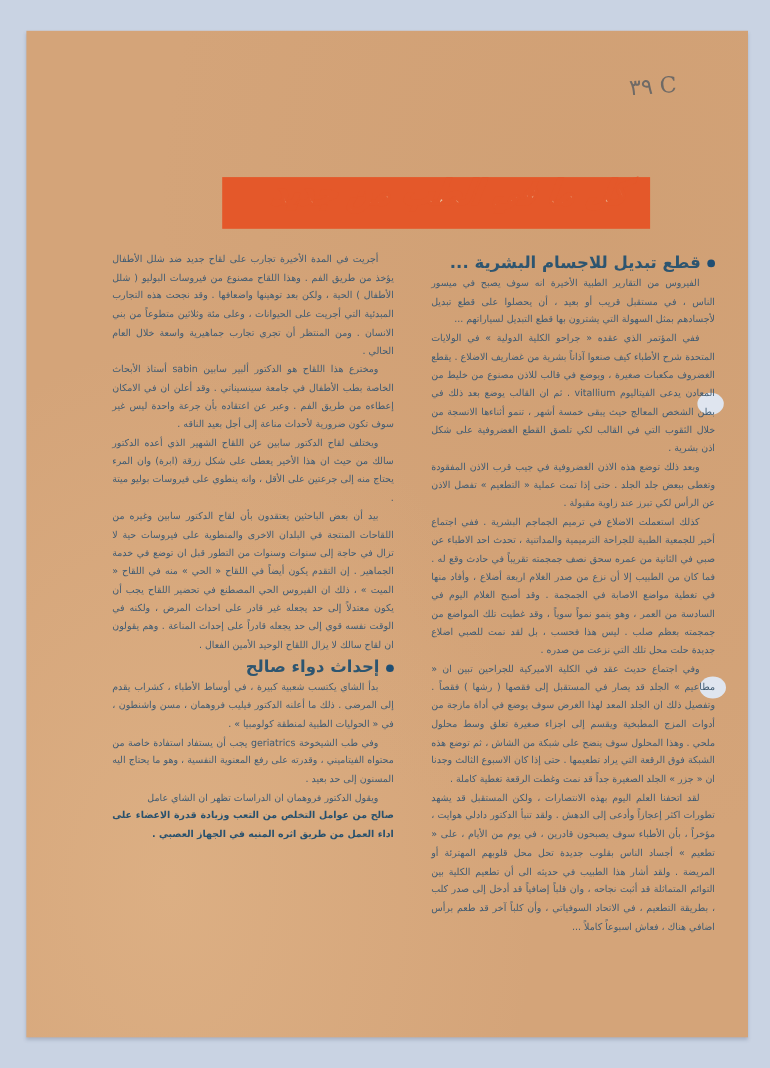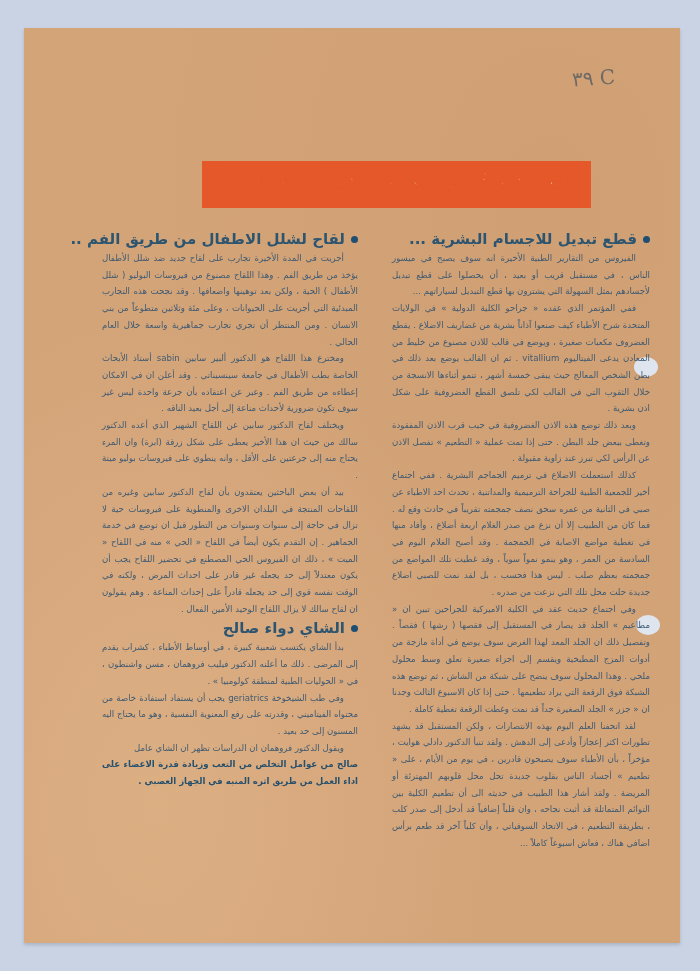--- a/index.html
+++ b/index.html
@@ -66,31 +66,30 @@
   <div class="banner"></div>
   <div class="banner-title">كل ما في الطب من جديد</div>
 
   <div class="punch" style="left:610px;top:329px;"></div>
   <div class="punch" style="left:612px;top:587px;"></div>
 
   <div class="col col-right" style="left:368px;top:200px;">
     <p class="heading"><span class="dot"></span><span>قطع تبديل للاجسام البشرية ...</span></p>
     <p>الفيروس من التقارير الطبية الأخيرة انه سوف يصبح في ميسور الناس ، في مستقبل قريب أو بعيد ، أن يحصلوا على قطع تبديل لأجسادهم بمثل السهولة التي يشترون بها قطع التبديل لسياراتهم ...</p>
     <p>ففي المؤتمر الذي عقده « جراحو الكلية الدولية » في الولايات المتحدة شرح الأطباء كيف صنعوا آذاناً بشرية من غضاريف الاضلاع . يقطع الغضروف مكعبات صغيرة ، ويوضع في قالب للاذن مصنوع من خليط من المعادن يدعى الفيتاليوم vitallium . ثم ان القالب يوضع بعد ذلك في بطن الشخص المعالج حيث يبقى خمسة أشهر ، تنمو أثناءها الانسجة من خلال الثقوب التي في القالب لكي تلصق القطع الغضروفية على شكل اذن بشرية .</p>
-    <p>وبعد ذلك توضع هذه الاذن الغضروفية في جيب قرب الاذن المفقودة وتغطى ببعض جلد البطن . حتى إذا تمت عملية « التطعيم » تفصل الاذن عن الرأس لكي تبرز عند زاوية مقبولة .</p>
+    <p>وبعد ذلك توضع هذه الاذن الغضروفية في جيب قرب الاذن المفقودة وتغطى ببعض جلد الجلد . حتى إذا تمت عملية « التطعيم » تفصل الاذن عن الرأس لكي تبرز عند زاوية مقبولة .</p>
     <p>كذلك استعملت الاضلاع في ترميم الجماجم البشرية . ففي اجتماع أخير للجمعية الطبية للجراحة الترميمية والمداتنية ، تحدث احد الاطباء عن صبي في الثانية من عمره سحق نصف جمجمته تقريباً في حادث وقع له . فما كان من الطبيب إلا أن نزع من صدر الغلام اربعة أضلاع ، وأفاد منها في تغطية مواضع الاصابة في الجمجمة . وقد أصبح الغلام اليوم في السادسة من العمر ، وهو ينمو نمواً سوياً ، وقد غطيت تلك المواضع من جمجمته بعظم صلب . ليس هذا فحسب ، بل لقد نمت للصبي اضلاع جديدة حلت محل تلك التي نزعت من صدره .</p>
     <p>وفي اجتماع حديث عقد في الكلية الاميركية للجراحين تبين ان « مطاعيم » الجلد قد يصار في المستقبل إلى فقصها ( رشها ) فقصاً . وتفصيل ذلك ان الجلد المعد لهذا الغرض سوف يوضع في أداة مازجة من أدوات المزج المطبخية ويقسم إلى اجزاء صغيرة تعلق وسط محلول ملحي . وهذا المحلول سوف ينضح على شبكة من الشاش ، ثم توضع هذه الشبكة فوق الرقعة التي يراد تطعيمها . حتى إذا كان الاسبوع الثالث وجدنا ان « جزر » الجلد الصغيرة جداً قد نمت وغطت الرقعة تغطية كاملة .</p>
     <p>لقد اتحفنا العلم اليوم بهذه الانتصارات ، ولكن المستقبل قد يشهد تطورات اكثر إعجازاً وأدعى إلى الدهش . ولقد تنبأ الدكتور دادلي هوايت ، مؤخراً ، بأن الأطباء سوف يصبحون قادرين ، في يوم من الأيام ، على « تطعيم » أجساد الناس بقلوب جديدة تحل محل قلوبهم المهترئة أو المريضة . ولقد أشار هذا الطبيب في حديثه الى أن تطعيم الكلية بين التوائم المتماثلة قد أثبت نجاحه ، وان قلباً إضافياً قد أدخل إلى صدر كلب ، بطريقة التطعيم ، في الاتحاد السوفياتي ، وأن كلباً آخر قد طعم برأس اضافي هناك ، فعاش اسبوعاً كاملاً ...</p>
   </div>
 
   <div class="col col-left" style="left:78px;top:200px;">
-    <p class="heading"><span class="dot"></span><span>لقاح لشلل الاطفال من طريق الفم ..</span></p>
     <p>أجريت في المدة الأخيرة تجارب على لقاح جديد ضد شلل الأطفال يؤخذ من طريق الفم . وهذا اللقاح مصنوع من فيروسات البوليو ( شلل الأطفال ) الحية ، ولكن بعد توهينها واضعافها . وقد نجحت هذه التجارب المبدئية التي أجريت على الحيوانات ، وعلى مئة وثلاثين متطوعاً من بني الانسان . ومن المنتظر أن تجري تجارب جماهيرية واسعة خلال العام الحالي .</p>
     <p>ومخترع هذا اللقاح هو الدكتور ألبير سابين sabin أستاذ الأبحاث الخاصة بطب الأطفال في جامعة سينسيناتي . وقد أعلن ان في الامكان إعطاءه من طريق الفم . وعبر عن اعتقاده بأن جرعة واحدة ليس غير سوف تكون ضرورية لأحداث مناعة إلى أجل بعيد الناقه .</p>
     <p>ويختلف لقاح الدكتور سابين عن اللقاح الشهير الذي أعده الدكتور سالك من حيث ان هذا الأخير يعطى على شكل زرقة (ابرة) وان المرء يحتاج منه إلى جرعتين على الأقل ، وانه ينطوي على فيروسات بوليو ميتة .</p>
     <p>بيد أن بعض الباحثين يعتقدون بأن لقاح الدكتور سابين وغيره من اللقاحات المنتجة في البلدان الاخرى والمنطوية على فيروسات حية لا تزال في حاجة إلى سنوات وسنوات من التطور قبل ان توضع في خدمة الجماهير . إن التقدم يكون أيضاً في اللقاح « الحي » منه في اللقاح « الميت » ، ذلك ان الفيروس الحي المصطنع في تحضير اللقاح يجب أن يكون معتدلاً إلى حد يجعله غير قادر على احداث المرض ، ولكنه في الوقت نفسه قوي إلى حد يجعله قادراً على إحداث المناعة . وهم يقولون ان لقاح سالك لا يزال اللقاح الوحيد الأمين الفعال .</p>
-    <p class="heading heading-2"><span class="dot"></span><span>الشاي دواء صالح</span></p>
+    <p class="heading heading-2"><span class="dot"></span><span>إحداث دواء صالح</span></p>
     <p>بدأ الشاي يكتسب شعبية كبيرة ، في أوساط الأطباء ، كشراب يقدم إلى المرضى . ذلك ما أعلنه الدكتور فيليب فروهمان ، مسن واشنطون ، في « الحوليات الطبية لمنطقة كولومبيا » .</p>
     <p>وفي طب الشيخوخة geriatrics يجب أن يستفاد استفادة خاصة من محتواه الفيتاميني ، وقدرته على رفع المعنوية النفسية ، وهو ما يحتاج اليه المسنون إلى حد بعيد .</p>
     <p>ويقول الدكتور فروهمان ان الدراسات تظهر ان الشاي عامل</p>
     <p class="bold-para" style="text-indent:0">صالح من عوامل التخلص من التعب وزيادة قدرة الاعضاء على اداء العمل من طريق اثره المنبه في الجهاز العصبي .</p>
   </div>
 </div>
 
 </body></html>

